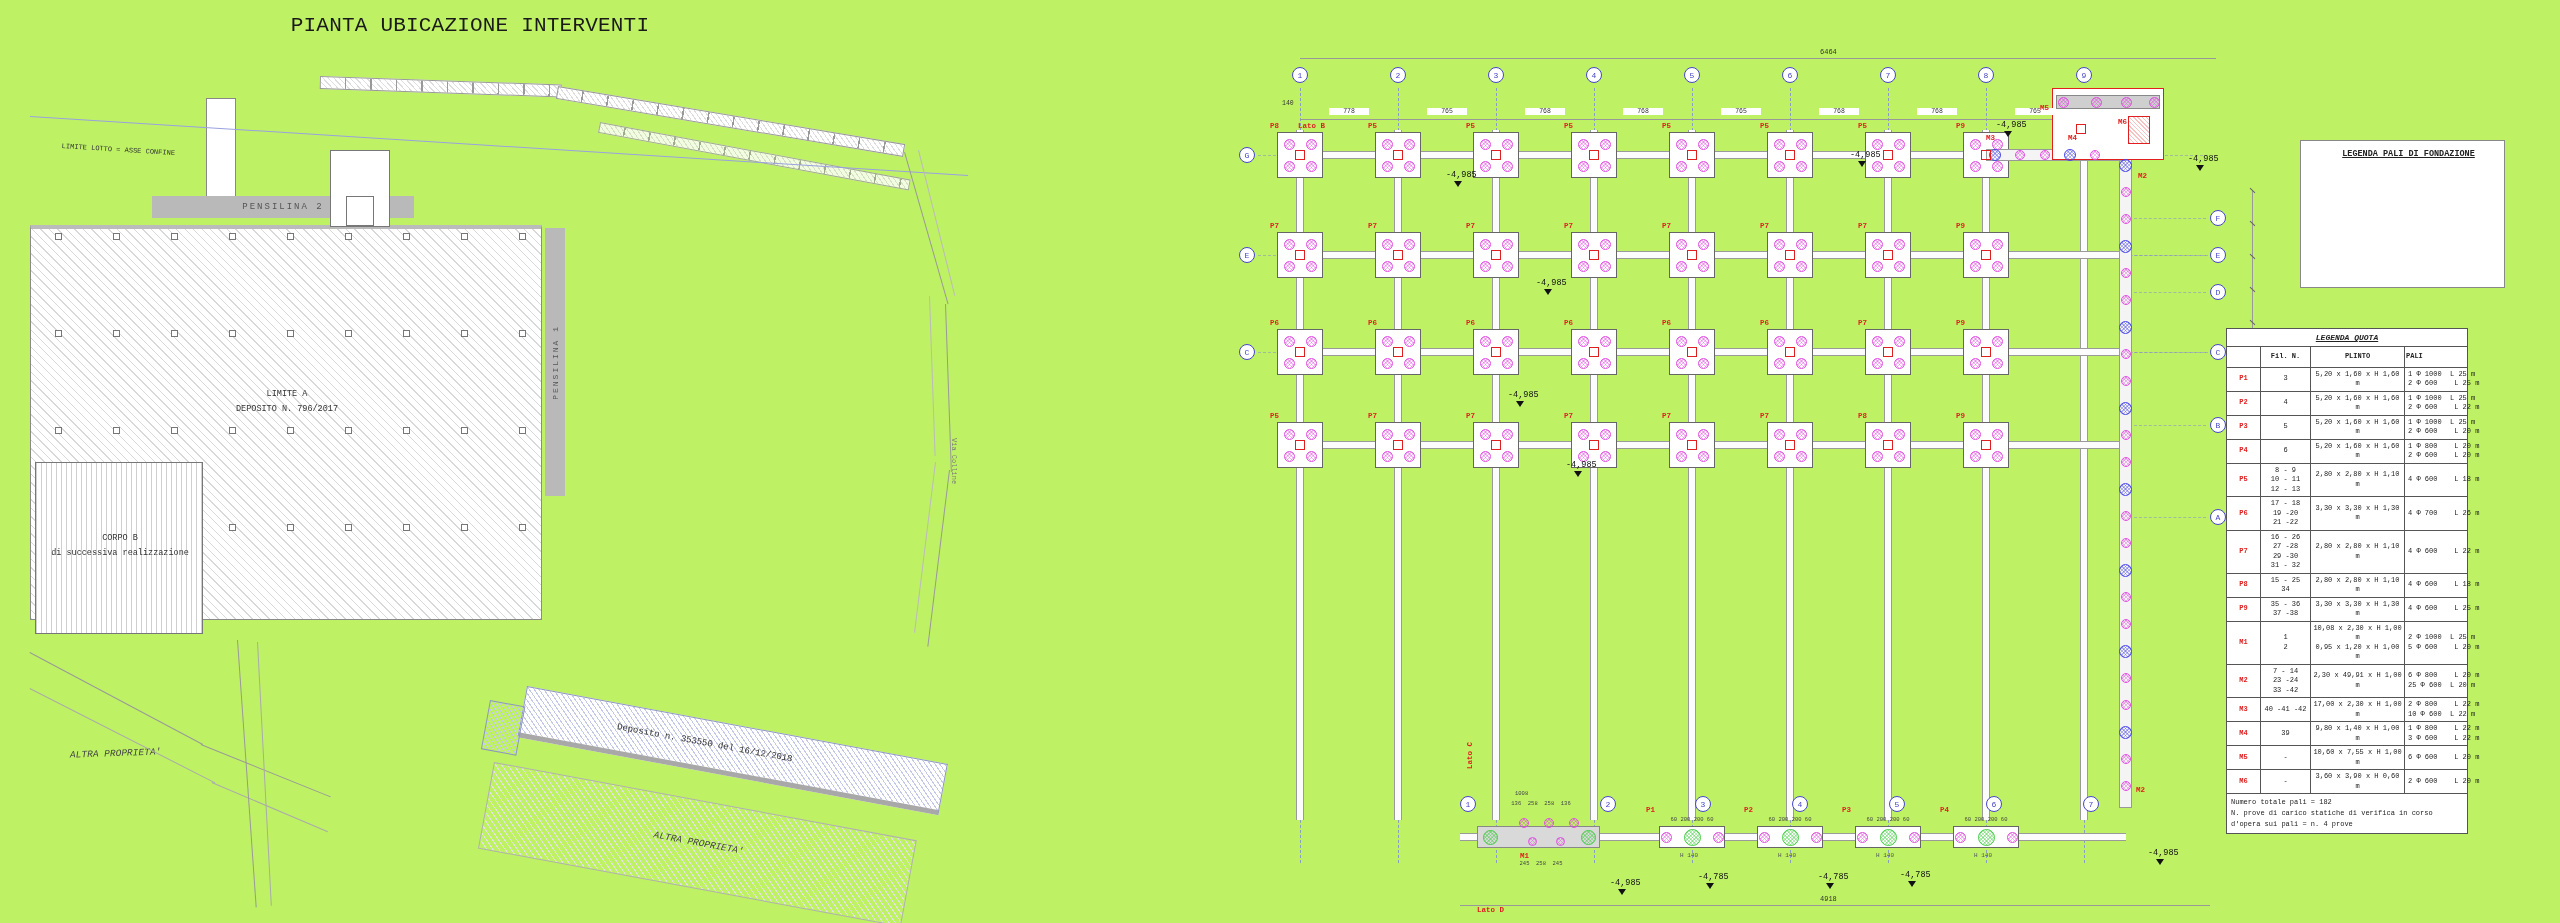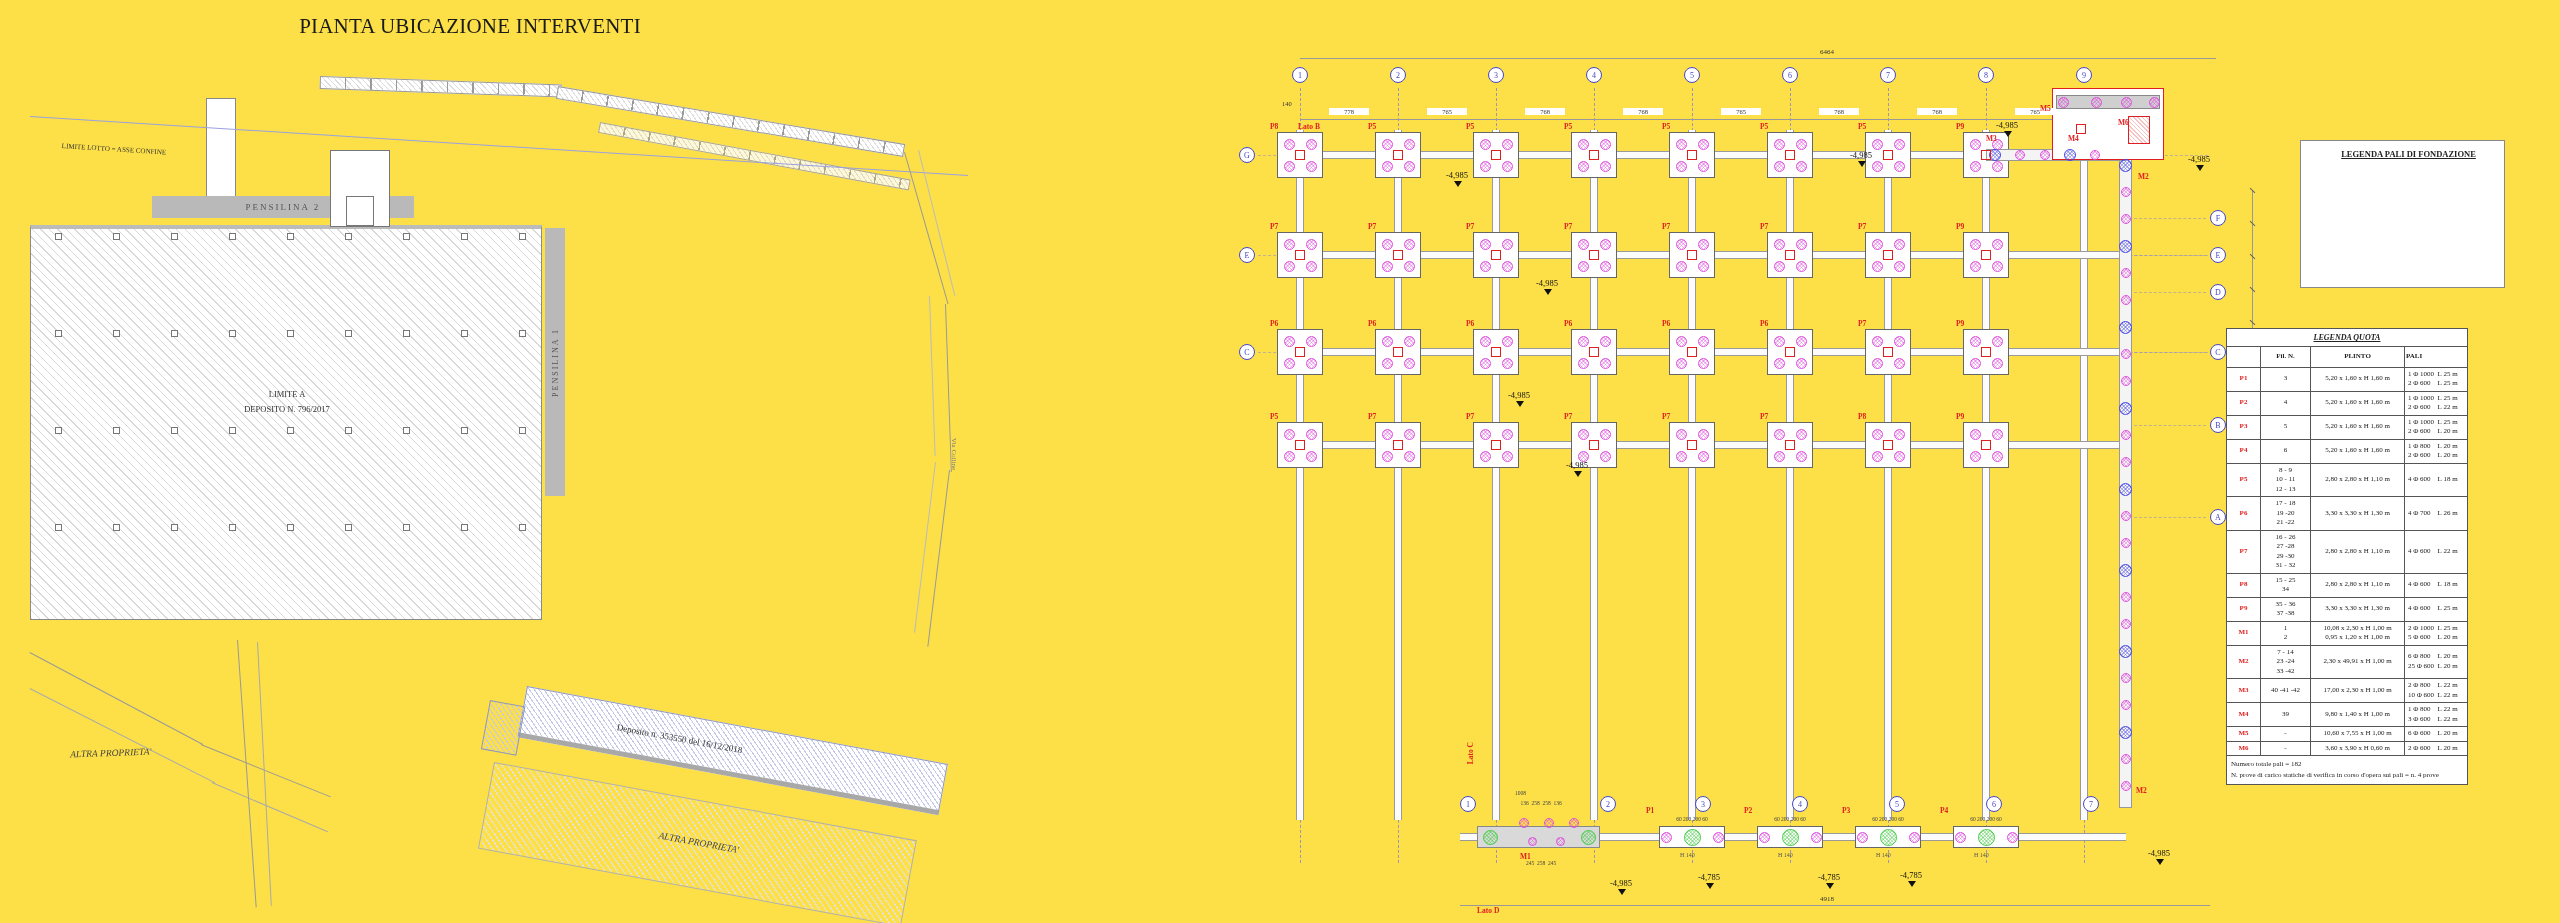--- a/index.html
+++ b/index.html
@@ -1,17 +1,17 @@
 <!DOCTYPE html>
 <html><head>
 <meta charset="utf-8">
 <style>
   html,body{margin:0;padding:0;background:#fff;}
-  .page{position:relative;width:2560px;height:923px;background:#fde047;overflow:hidden;
-        font-family:Liberation Serif, serif;color:#222;}
+  .page{position:relative;width:2560px;height:923px;background:#bef264;overflow:hidden;
+        font-family:Liberation Mono, monospace;color:#222;}
   .page div{box-sizing:border-box;}
   .panel-title{position:absolute;font-size:21px;letter-spacing:.2px;color:#1a1a1a;text-align:center;}
   .panel-title.lp{left:130px;top:14px;width:680px;}
   .panel-title.rp{left:1390px;top:14px;width:690px;}
   
   #lplan,#fplan{position:absolute;inset:0;}
   #lplan div,#fplan div{position:absolute;}
   .hatch45{background-image:repeating-linear-gradient(45deg,#d9d9d9 0 1px,transparent 1px 6px);background-color:#fff;}
   .lp-limite-label{left:62px;top:142px;font-size:7px;color:#333;transform:rotate(3.6deg);transform-origin:0 0;white-space:nowrap;}
   .lp-canopy{border:1px solid #999;background-color:#fff;transform-origin:0 0;
@@ -117,20 +117,24 @@
         <div class="lp-col" style="left: 140px; top: 295px;"></div>
         <div class="lp-col" style="left: 198px; top: 295px;"></div>
         <div class="lp-col" style="left: 256px; top: 295px;"></div>
         <div class="lp-col" style="left: 314px; top: 295px;"></div>
         <div class="lp-col" style="left: 372px; top: 295px;"></div>
         <div class="lp-col" style="left: 430px; top: 295px;"></div>
         <div class="lp-col" style="left: 488px; top: 295px;"></div>
       </div>
     <div class="lp-pens1">
       <span>PENSILINA  1</span>
+    </div>
+    <div class="lp-corpoB">
+      <div class="lbl">CORPO B</div>
+      <div class="lbl2">di successiva realizzazione</div>
     </div>
     <div class="lp-entr1"></div>
     <div class="lp-entr2"></div>
     <div class="lp-deposito">
       <div class="lbl">Deposito n. 353550 del 16/12/2018</div>
     </div>
     <div class="lp-depo-small"></div>
     <div class="lp-altra2">
       <div class="lbl">ALTRA PROPRIETA'</div>
     </div>

